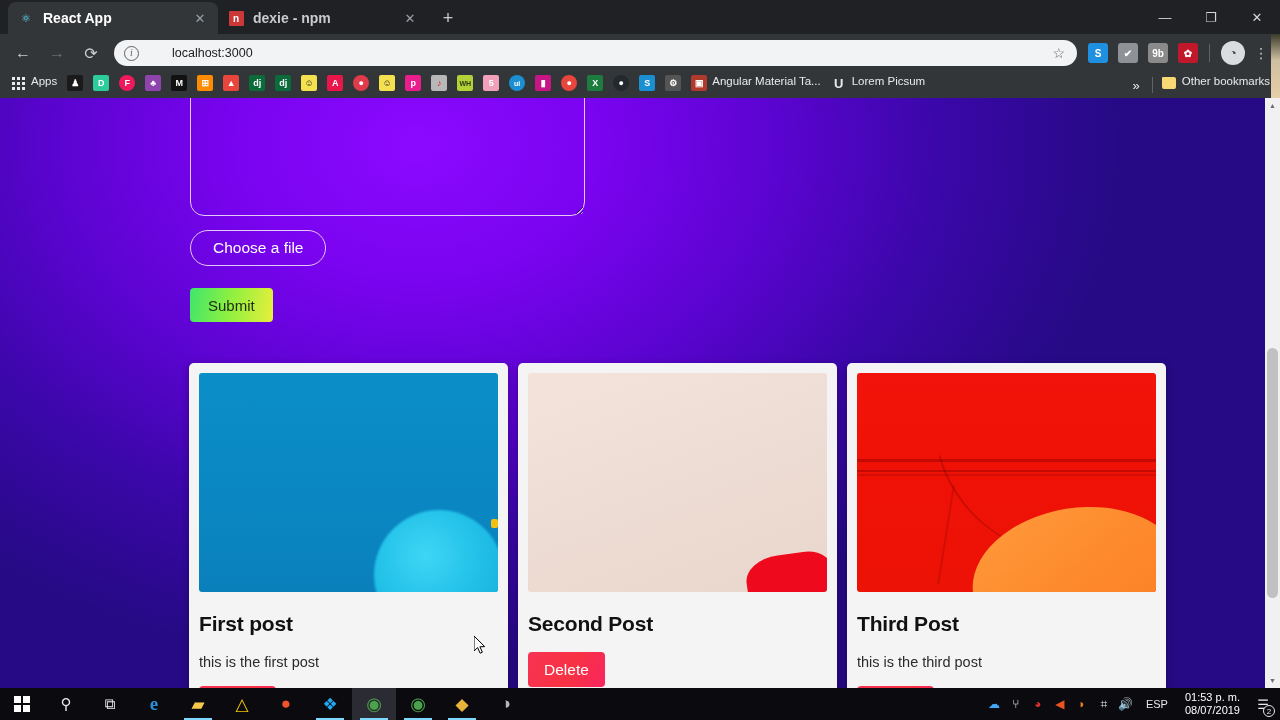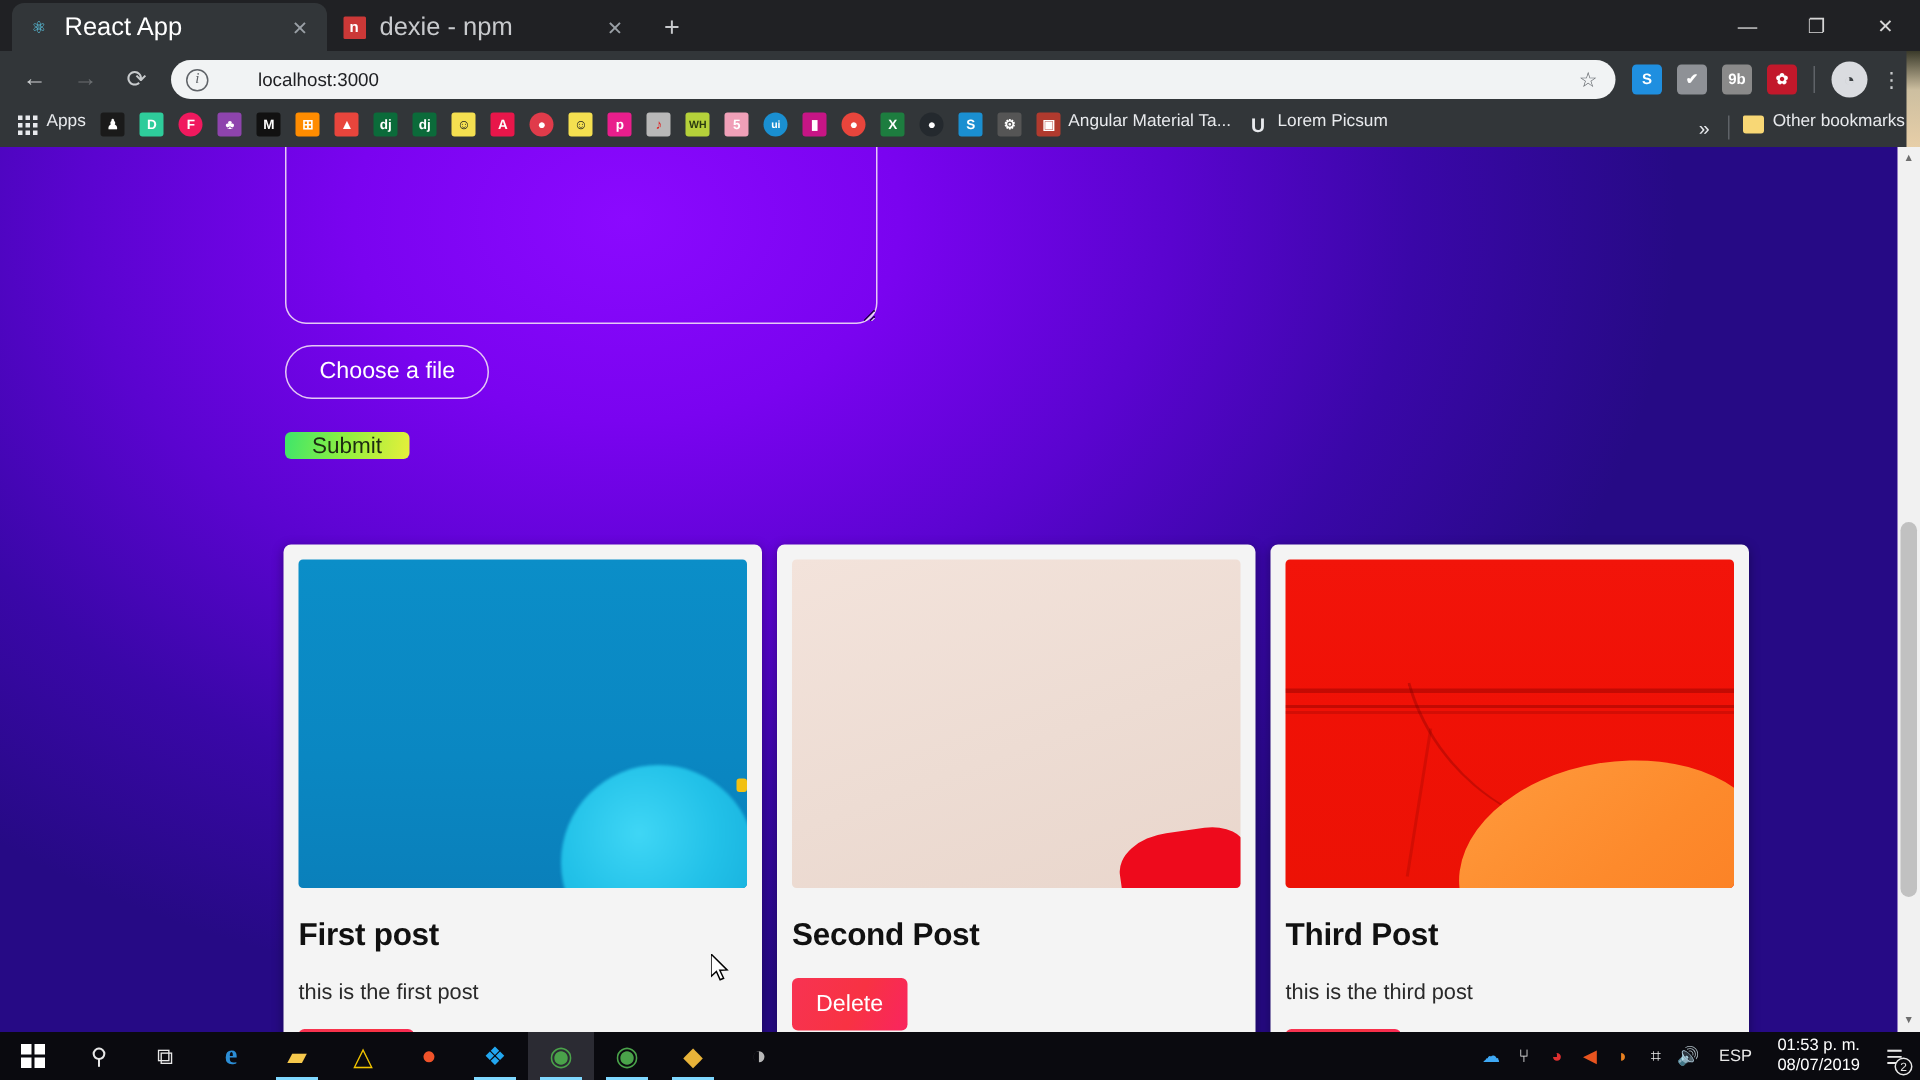--- a/index.html
+++ b/index.html
@@ -42,21 +42,22 @@
   .tab .favicon {
     width: 16px; height: 16px;
     flex: 0 0 16px;
     margin-right: 9px;
     display: flex; align-items: center; justify-content: center;
     font-size: 11px;
   }
   .tab .tab-title {
     flex: 1 1 auto;
     white-space: nowrap; overflow: hidden; text-overflow: ellipsis;
-    font-size: 17px;
+    font-size: 14px;
+    font-weight: bold;
   }
   .tab .tab-close {
     width: 16px; height: 16px;
     flex: 0 0 16px;
     display: flex; align-items: center; justify-content: center;
     font-size: 13px; color: #9aa0a6; line-height: 1;
   }
   .favicon-react { color: #61dafb; font-size: 13px; }
   .favicon-npm {
     width: 15px; height: 15px; background: #cb3837; border-radius: 1px;
@@ -203,21 +204,21 @@
     border-radius: 18px;
     background: transparent;
     color: #ffffff;
     font-size: 15.5px;
     font-family: "Liberation Sans", sans-serif;
     cursor: pointer;
     display: flex; align-items: center;
   }
   .btn-submit {
     position: absolute; left: 190px; top: 190px;
-    height: 18px;
+    height: 34px;
     padding: 0 18px;
     border: none;
     border-radius: 4px;
     background: linear-gradient(100deg, #3ee56b 0%, #8ff040 48%, #e7ef3a 100%);
     color: #1d2b12;
     font-size: 15px;
     font-family: "Liberation Sans", sans-serif;
     cursor: pointer;
     display: flex; align-items: center;
   }

